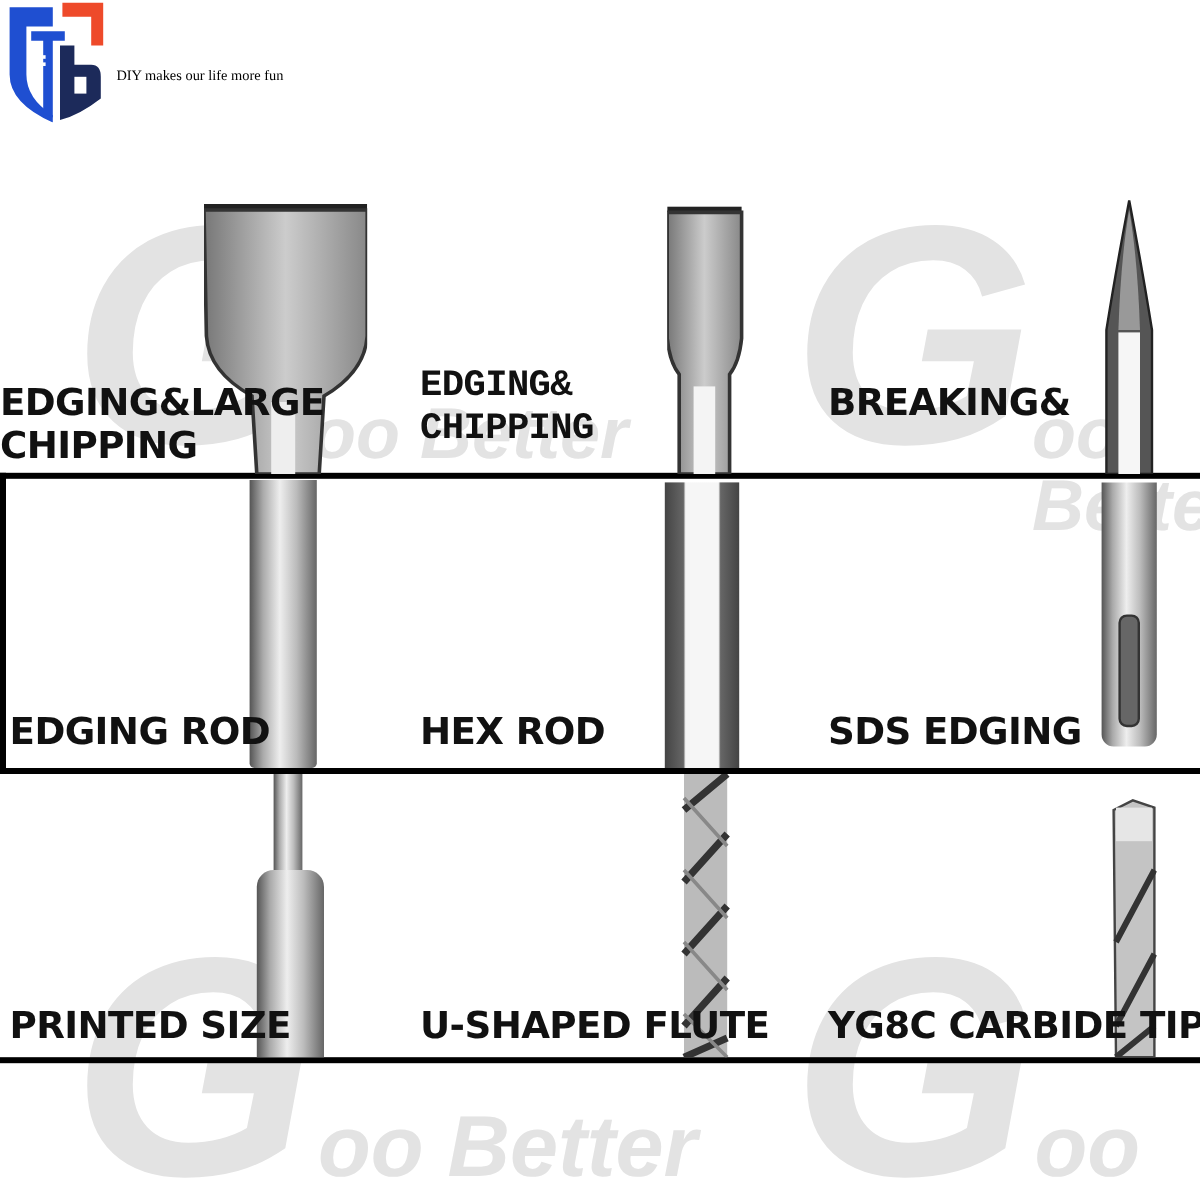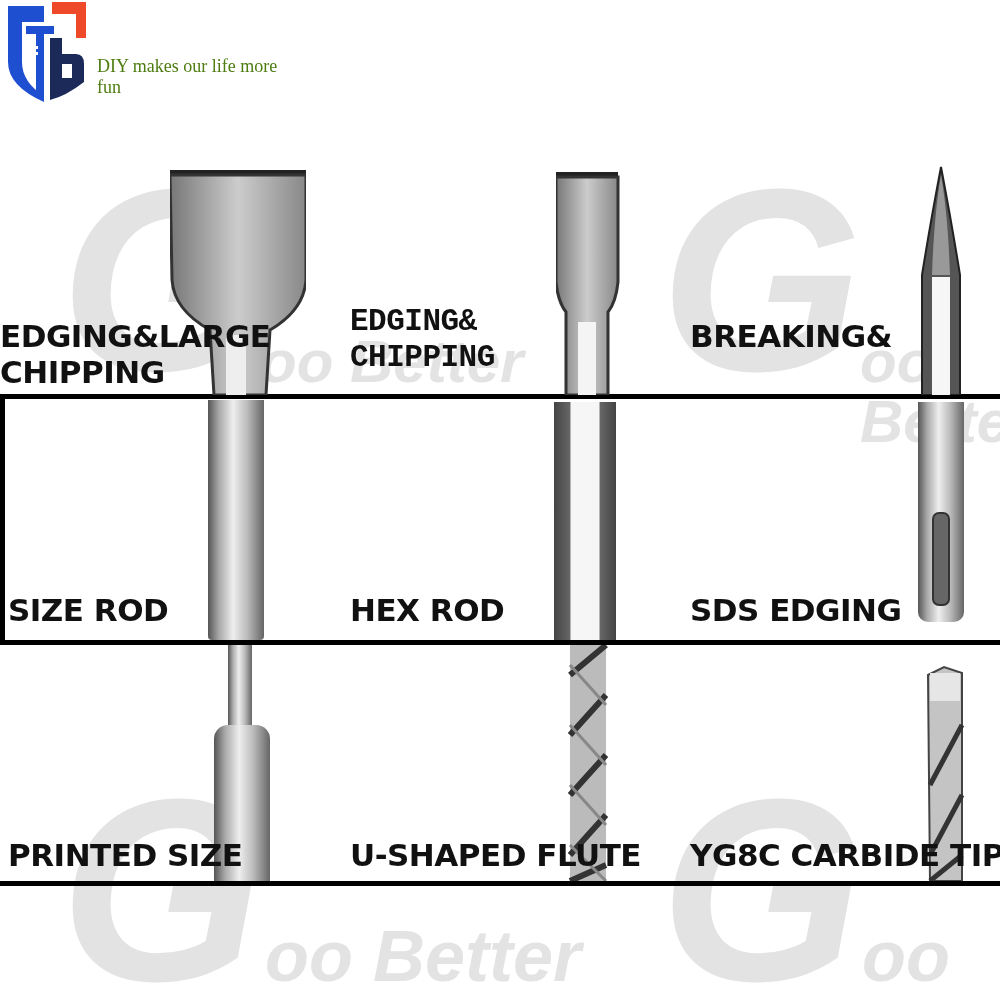--- a/index.html
+++ b/index.html
@@ -1,21 +1,21 @@
 <!DOCTYPE html>
 <html><head>
 <meta charset="utf-8">
 <style>
   html,body{margin:0;padding:0;background:#fff;}
   body{width:1000px;height:1000px;position:relative;overflow:hidden;font-family:"DejaVu Sans",sans-serif;}
   .abs{position:absolute;}
   
   .logo{left:4px;top:2px;width:300px;height:100px;}
   .brand-name{left:96px;top:20px;font-family:"DejaVu Sans",sans-serif;font-weight:bold;font-size:29px;color:#1c2a5a;letter-spacing:0.5px;}
-  .brand-tag{left:97px;top:56px;font-family:"Liberation Serif",serif;font-size:18px;color:#4d7c0f;}
+  .brand-tag{left:97px;top:56px;font-family:"Liberation Serif",serif;font-size:12px;color:#000000;}
   
   .wm{position:absolute;color:#e3e3e3;font-family:"Liberation Sans",sans-serif;font-weight:bold;font-style:italic;}
   .wm-g{font-size:260px;line-height:1;}
   .wm-text{font-size:72px;line-height:1;}
   
   .hline{position:absolute;left:0;width:1000px;height:5px;background:#000;}
   .vline{position:absolute;width:5px;background:#000;}
   
   .label{position:absolute;font-family:"DejaVu Sans",sans-serif;font-weight:bold;color:#111;font-size:31px;line-height:36px;letter-spacing:-0.5px;white-space:nowrap;z-index:5;}
   
@@ -111,19 +111,19 @@
   <div>CHIPPING</div>
 </div>
 <div class="label" style="left:350px;top:304px;font-family:Liberation Mono, monospace;">
   <div>EDGING&amp;</div>
   <div>CHIPPING</div>
 </div>
 <div class="label" style="left:690px;top:318px;">
   <div>BREAKING&amp;</div>
 </div>
 
-<div class="label" style="left:8px;top:592px;">SIZE ROD</div>
+<div class="label" style="left:8px;top:592px;">EDGING ROD</div>
 <div class="label" style="left:350px;top:592px;">HEX ROD</div>
 <div class="label" style="left:690px;top:592px;">SDS EDGING</div>
 
 <div class="label" style="left:8px;top:837px;">PRINTED SIZE</div>
 <div class="label" style="left:350px;top:837px;">U-SHAPED FLUTE</div>
 <div class="label" style="left:690px;top:837px;">YG8C CARBIDE TIP</div>
 
 </body></html>

